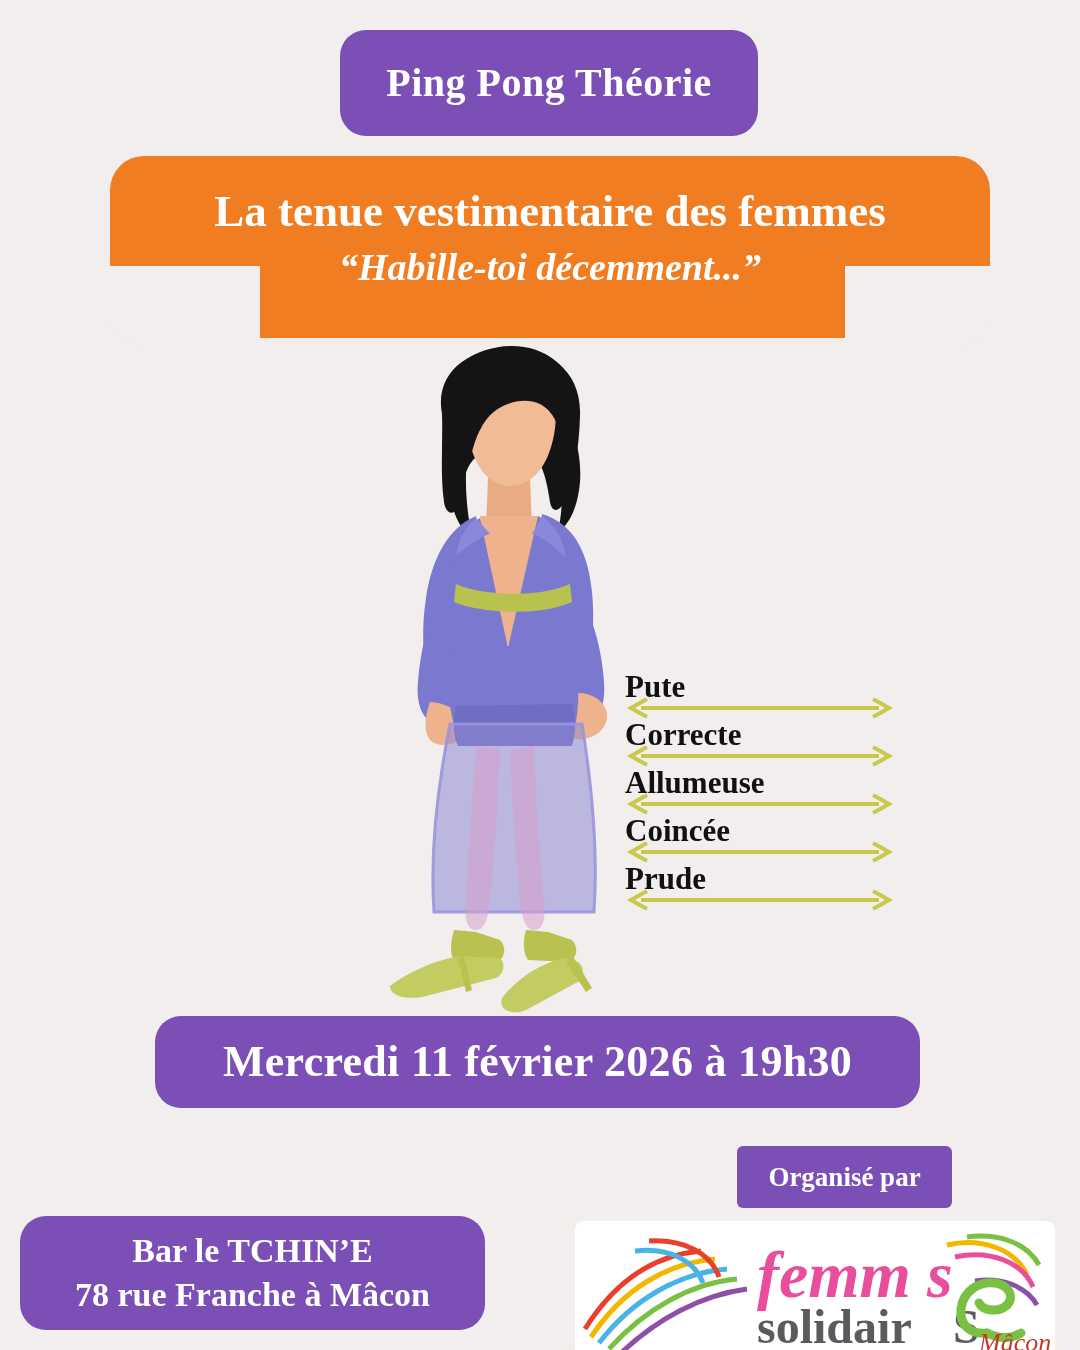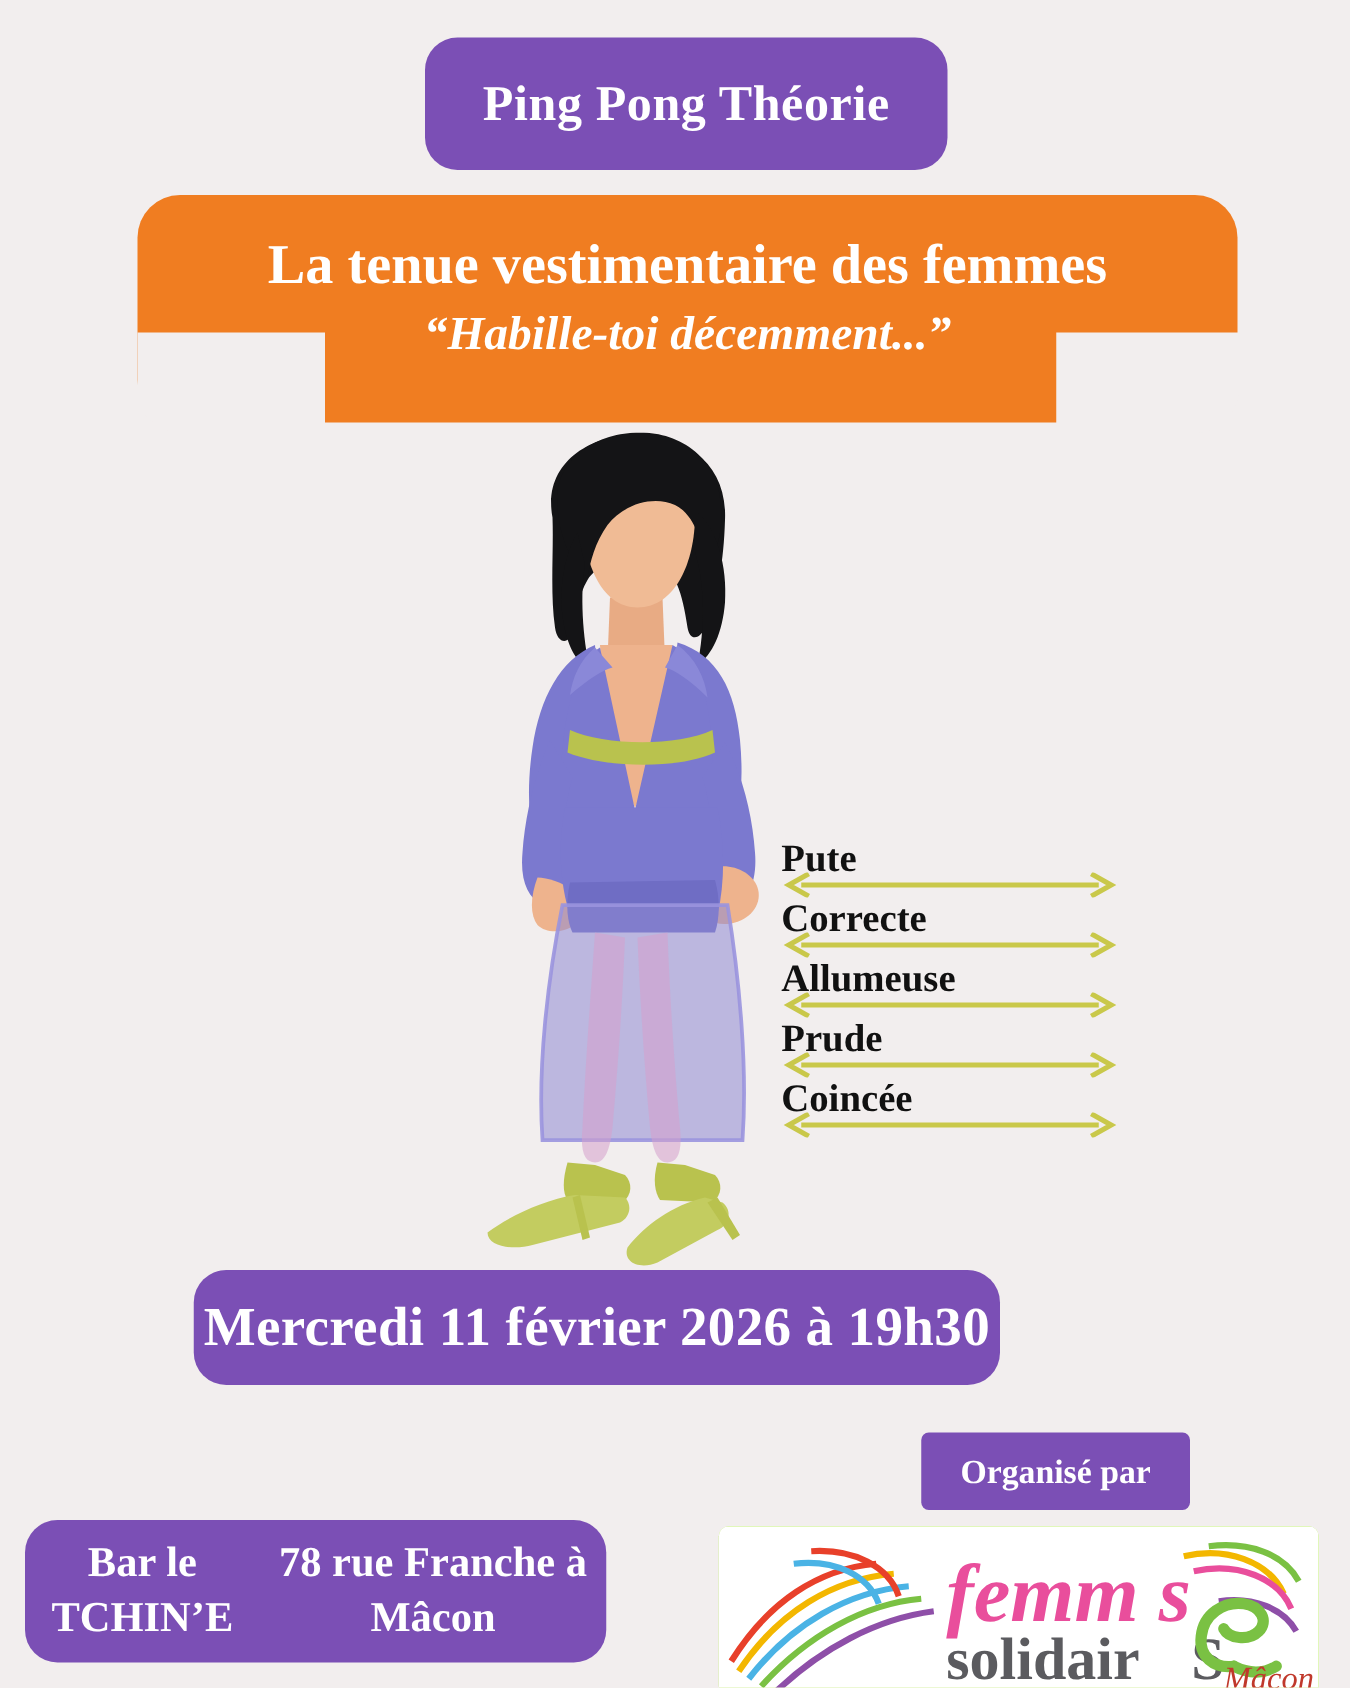--- a/index.html
+++ b/index.html
@@ -138,21 +138,21 @@
     width: 270px;
     height: 20px;
     top: 27px;
   }
 
   
   .date-pill {
     position: absolute;
     left: 155px;
     top: 1000px;
-    width: 645px;
+    width: 765px;
     height: 92px;
     background: #7b4fb5;
     border-radius: 26px;
     display: flex;
     align-items: center;
     justify-content: center;
   }
   .date-pill span {
     color: #ffffff;
     font-size: 44px;
@@ -184,20 +184,21 @@
   
   .venue-pill {
     position: absolute;
     left: 20px;
     top: 1200px;
     width: 465px;
     height: 114px;
     background: #7b4fb5;
     border-radius: 26px;
     display: flex;
+    flex-direction: column;
     align-items: center;
     justify-content: center;
   }
   .venue-pill span {
     color: #ffffff;
     font-size: 34px;
     font-weight: bold;
     line-height: 1.28;
     text-align: center;
   }
@@ -302,29 +303,29 @@
         <polyline points="248,1 264,10 248,19" fill="none" stroke="#c9c84a" stroke-width="4"></polyline>
       </svg>
       <div class="txt">Allumeuse</div>
     </div>
     <div class="label-row">
       <svg class="arrow" viewBox="0 0 270 20">
         <line x1="16" y1="10" x2="254" y2="10" stroke="#c9c84a" stroke-width="4"></line>
         <polyline points="22,1 6,10 22,19" fill="none" stroke="#c9c84a" stroke-width="4"></polyline>
         <polyline points="248,1 264,10 248,19" fill="none" stroke="#c9c84a" stroke-width="4"></polyline>
       </svg>
+      <div class="txt">Coincée</div>
+    </div>
+    <div class="label-row">
+      <svg class="arrow" viewBox="0 0 270 20">
+        <line x1="16" y1="10" x2="254" y2="10" stroke="#c9c84a" stroke-width="4"></line>
+        <polyline points="22,1 6,10 22,19" fill="none" stroke="#c9c84a" stroke-width="4"></polyline>
+        <polyline points="248,1 264,10 248,19" fill="none" stroke="#c9c84a" stroke-width="4"></polyline>
+      </svg>
       <div class="txt">Prude</div>
-    </div>
-    <div class="label-row">
-      <svg class="arrow" viewBox="0 0 270 20">
-        <line x1="16" y1="10" x2="254" y2="10" stroke="#c9c84a" stroke-width="4"></line>
-        <polyline points="22,1 6,10 22,19" fill="none" stroke="#c9c84a" stroke-width="4"></polyline>
-        <polyline points="248,1 264,10 248,19" fill="none" stroke="#c9c84a" stroke-width="4"></polyline>
-      </svg>
-      <div class="txt">Coincée</div>
     </div>
   </div>
 
   <div class="date-pill">
     <span>Mercredi 11 février 2026 à 19h30</span>
   </div>
 
   <div class="orga-pill">
     <span>Organisé par</span>
   </div>

